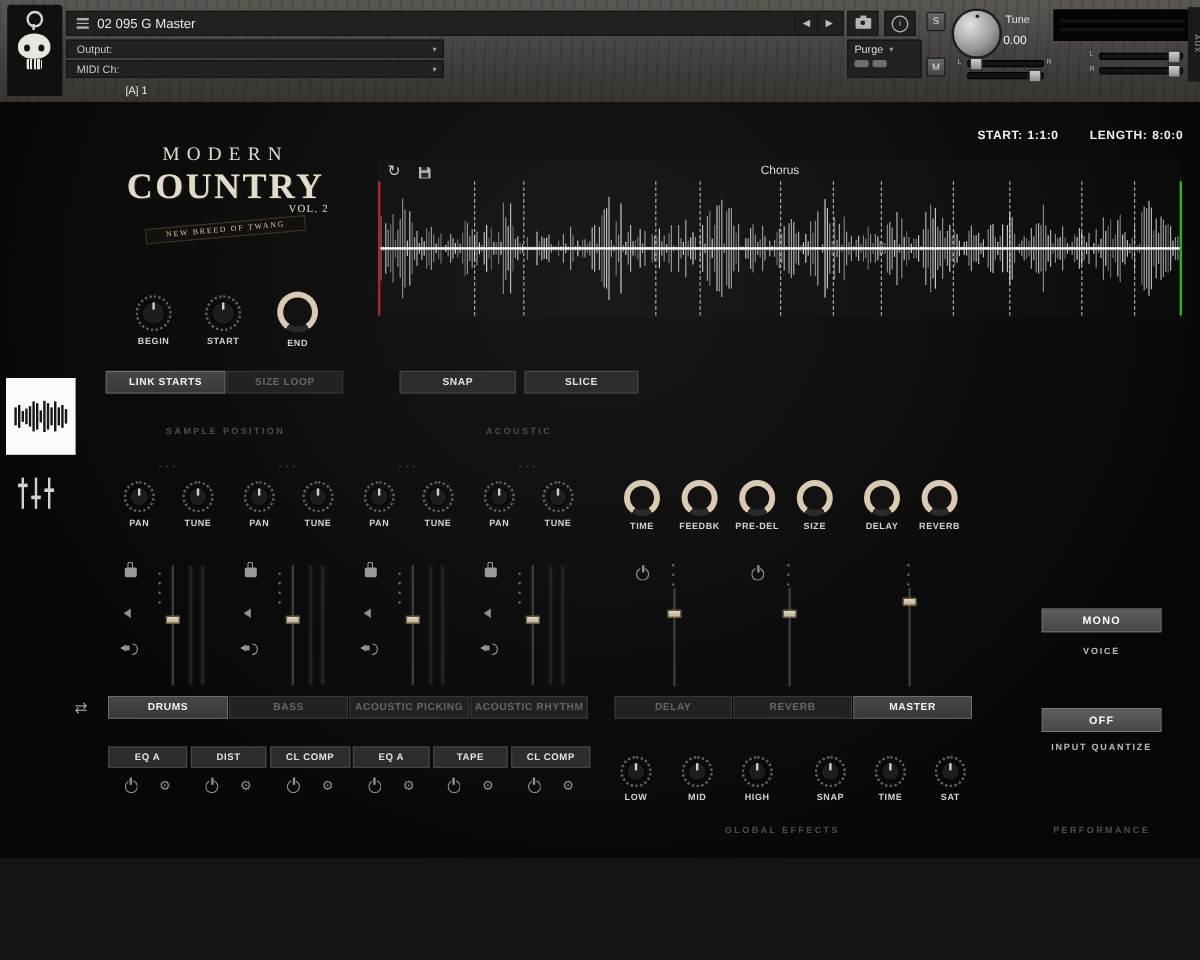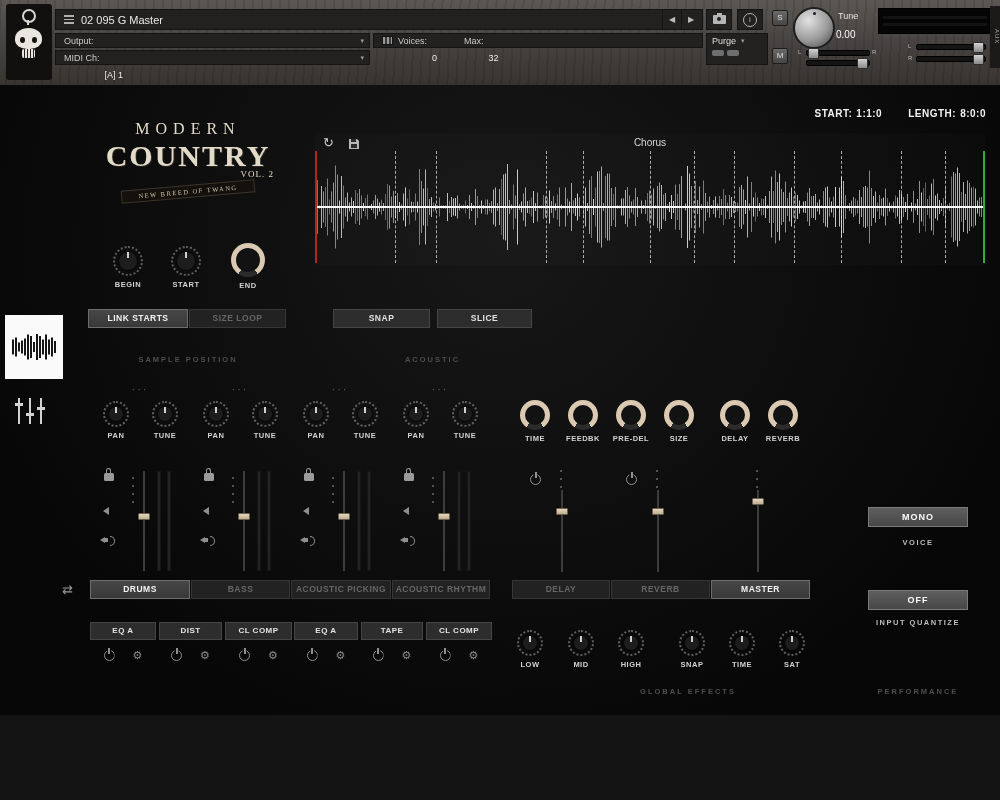--- a/index.html
+++ b/index.html
@@ -189,27 +189,20 @@
 
     <div id="row-output" class="hbar">
       <span>Output:</span>
       <span class="hval">st. 1</span>
       <span class="caret">▾</span>
     </div>
     <div id="row-midi" class="hbar">
       <span>MIDI Ch:</span>
       <span class="hval">[A] 1</span>
       <span class="caret">▾</span>
-    </div>
-    <div id="row-voices" class="hbar">
-      <span class="mini-icon"></span>
-      <span>Voices:</span>
-      <span class="hval">0</span>
-      <span class="gapL">Max:</span>
-      <span class="hval">32</span>
     </div>
     <div id="purge-box" class="hbar">
       <span class="purge-row">
         <span>Purge</span>
         <span style="font-size:7px;color:#9a9a9a">▾</span>
       </span>
       <span class="purge-squares">
           <i></i>
           <i></i>
         </span>
@@ -883,21 +876,21 @@
       <div class="klabel">SNAP</div>
     </div>
   <div class="kblock" style="left:717px;top:630px;width:50px">
       <div class="knob-dot k26"></div>
       <div class="klabel">TIME</div>
     </div>
   <div class="kblock" style="left:767px;top:630px;width:50px">
       <div class="knob-dot k26"></div>
       <div class="klabel">SAT</div>
     </div>
-  <div class="sect-label" style="left:532px;top:687px;width:312px">GLOBAL EFFECTS</div>
+  <div class="sect-label" style="left:496px;top:687px;width:312px">GLOBAL EFFECTS</div>
 
   <div class="btn btn-lit h20" style="left:868px;top:507px;width:100px">MONO</div>
   <div class="sect-label sect-lit" style="left:868px;top:538px;width:100px">VOICE</div>
   <div class="btn btn-lit h20" style="left:868px;top:590px;width:100px">OFF</div>
   <div class="sect-label sect-lit" style="left:860px;top:618px;width:116px">INPUT QUANTIZE</div>
   <div class="sect-label" style="left:858px;top:687px;width:120px">PERFORMANCE</div>
 
   <div id="keyboard">
     
     

